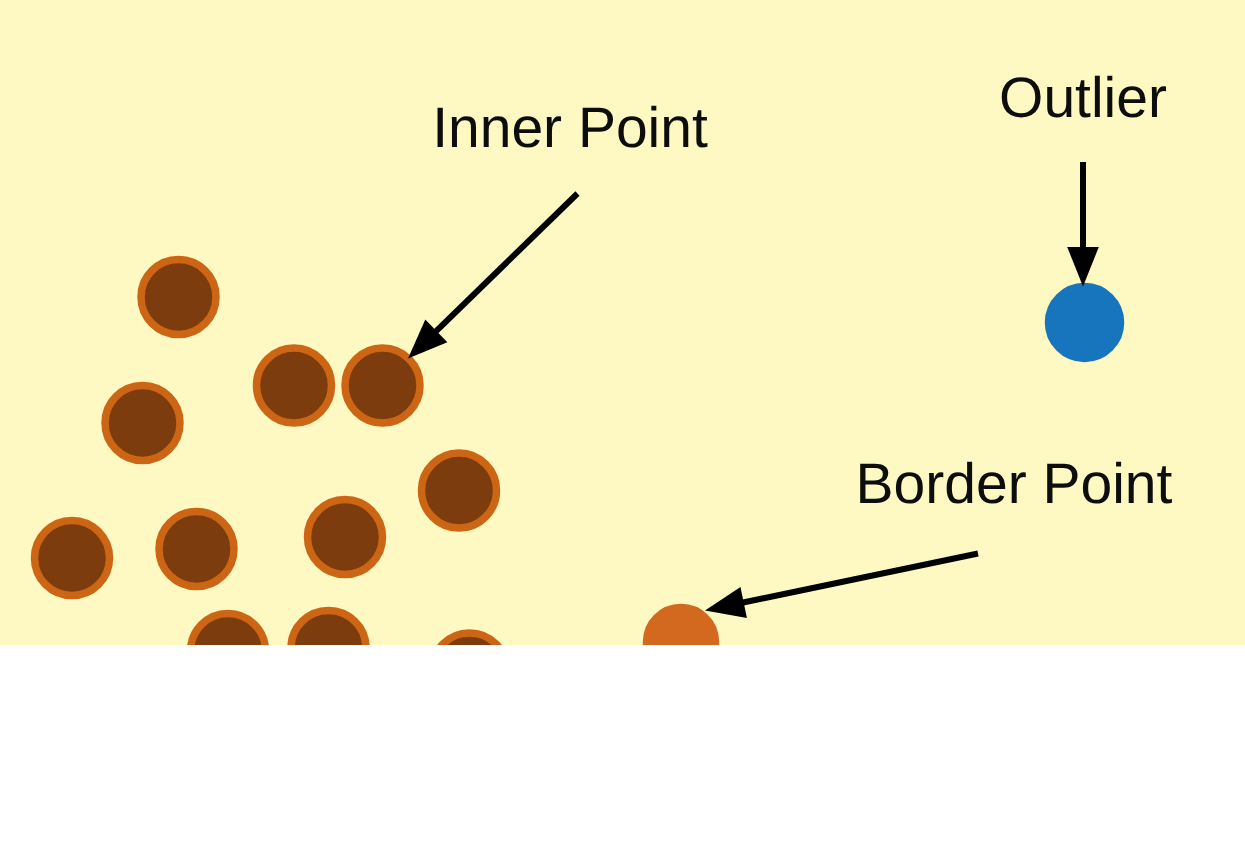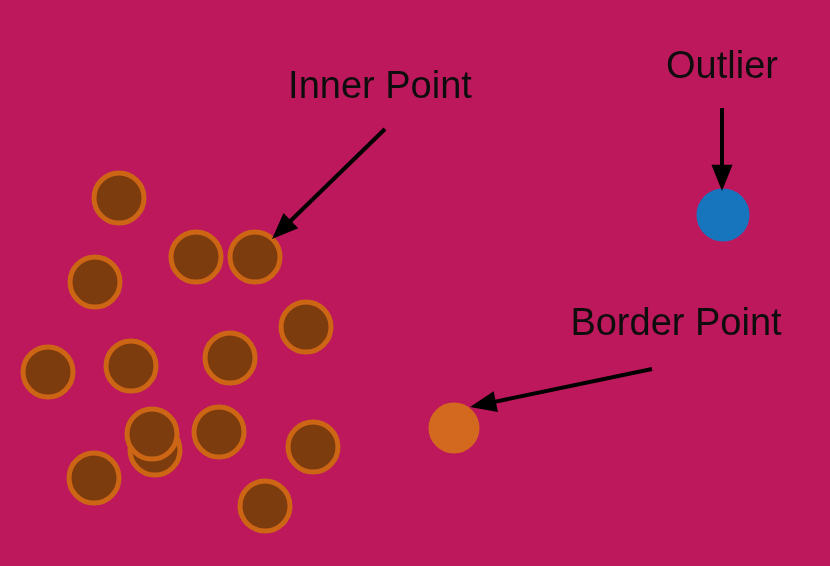--- a/index.html
+++ b/index.html
@@ -7,22 +7,22 @@
     margin: 0;
     padding: 0;
     background: #ffffff;
   }
   body {
     font-family: "Liberation Sans", sans-serif;
   }
   #canvas-wrap {
     position: relative;
     width: 830px;
-    height: 566px;
-    background: #be185d;
+    height: 430px;
+    background: #fef9c3;
     overflow: hidden;
     text-align: center;
   }
   #diagram-svg {
     position: absolute;
     top: 0;
     left: 0;
     width: 830px;
     height: 566px;
     display: block;

